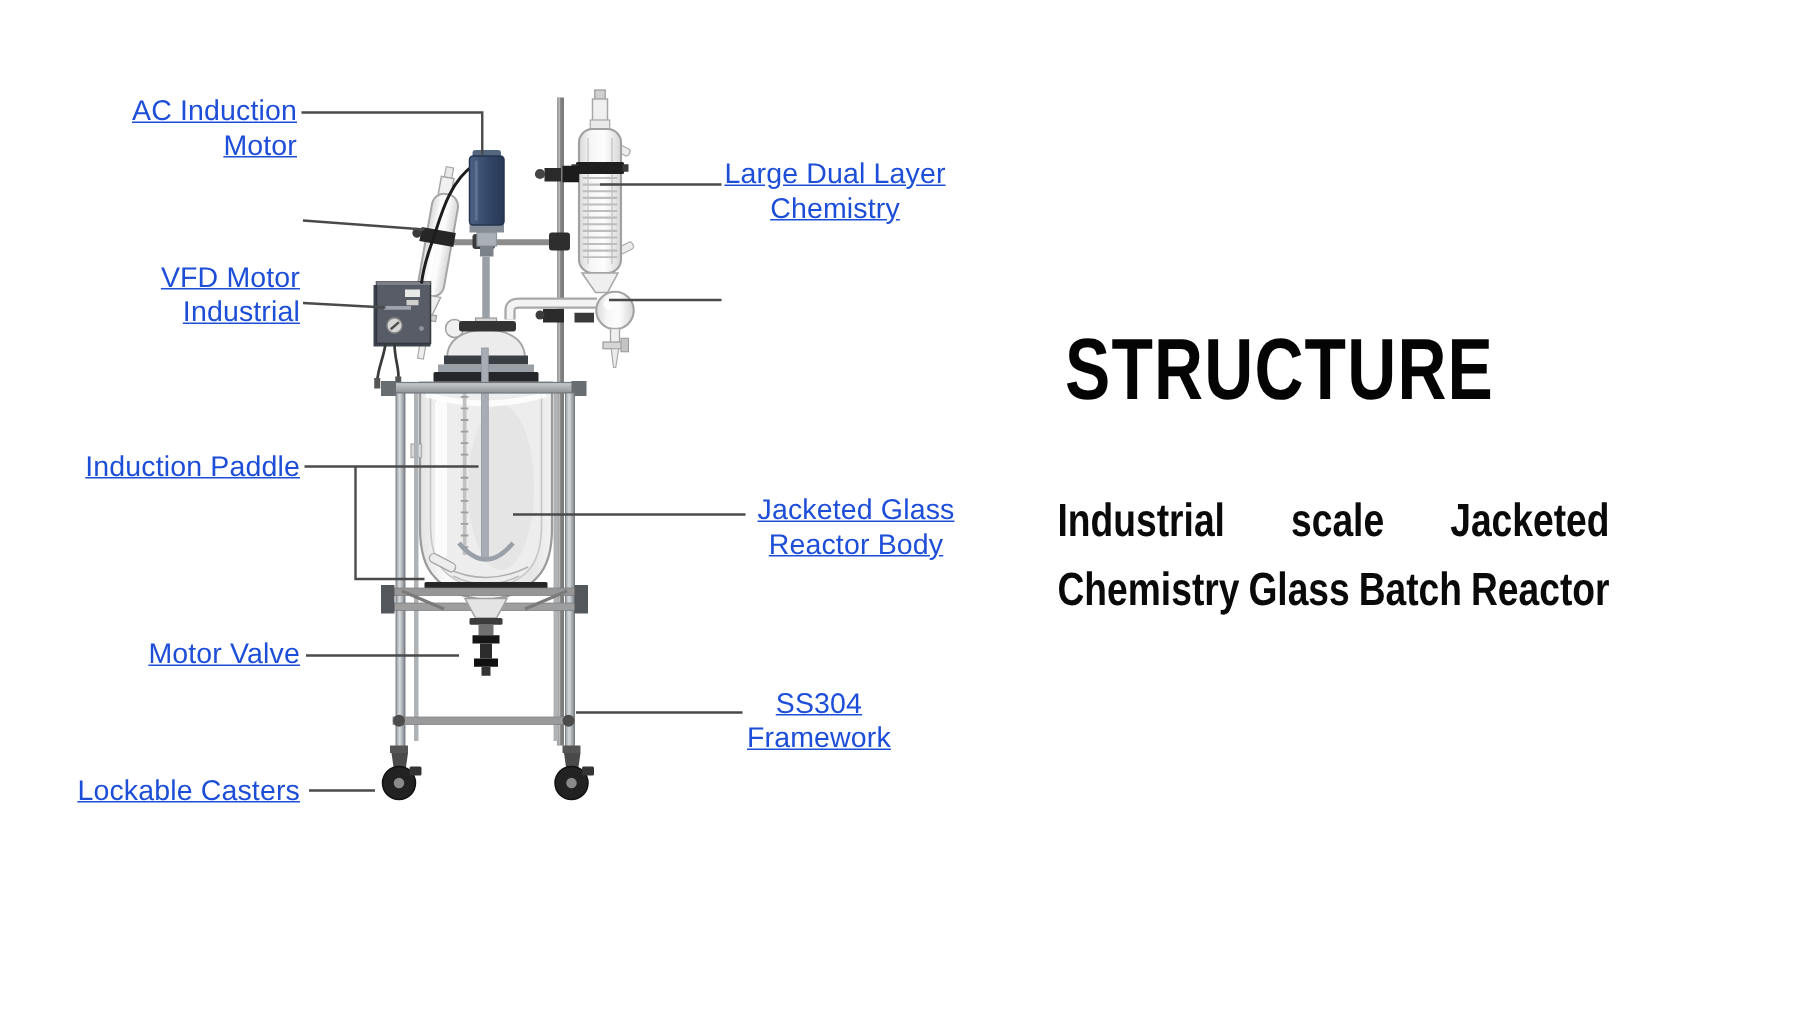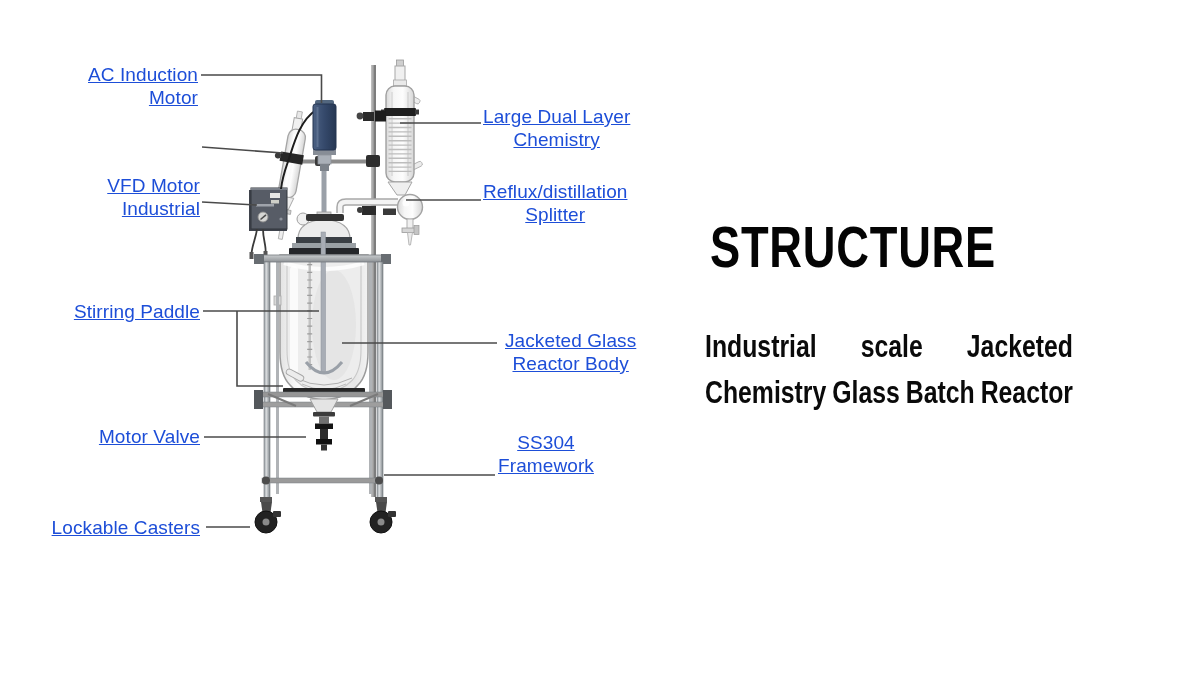--- a/index.html
+++ b/index.html
@@ -250,41 +250,37 @@
 
   <div class="lbl left" style="right:1002px;top:64px">
     <span>AC Induction</span>
     <span>Motor</span>
   </div>
   <div class="lbl left" style="right:1000px;top:175px">
     <span>VFD Motor</span>
     <span>Industrial</span>
   </div>
   <div class="lbl left" style="right:1000px;top:301px">
-    <span>Stirring Paddle</span>
+    <span>Induction Paddle</span>
   </div>
   <div class="lbl left" style="right:1000px;top:426px">
     <span>Motor Valve</span>
   </div>
   <div class="lbl left" style="right:1000px;top:517px">
     <span>Lockable Casters</span>
   </div>
   <div class="lbl right" style="left:483px;top:106px">
     <span>Large Dual Layer</span>
     <span>Chemistry</span>
   </div>
-  <div class="lbl right" style="left:483px;top:181px">
-    <span>Reflux/distillation</span>
-    <span>Splitter</span>
-  </div>
   <div class="lbl right" style="left:505px;top:330px">
     <span>Jacketed Glass</span>
     <span>Reactor Body</span>
   </div>
-  <div class="lbl right" style="left:498px;top:432px">
+  <div class="lbl right" style="left:498px;top:459px">
     <span>SS304</span>
     <span>Framework</span>
   </div>
 
   <div class="heading">STRUCTURE</div>
 
   <div class="desc">
     <div class="dline">
       <span>Industrial</span>
       <span>scale</span>

